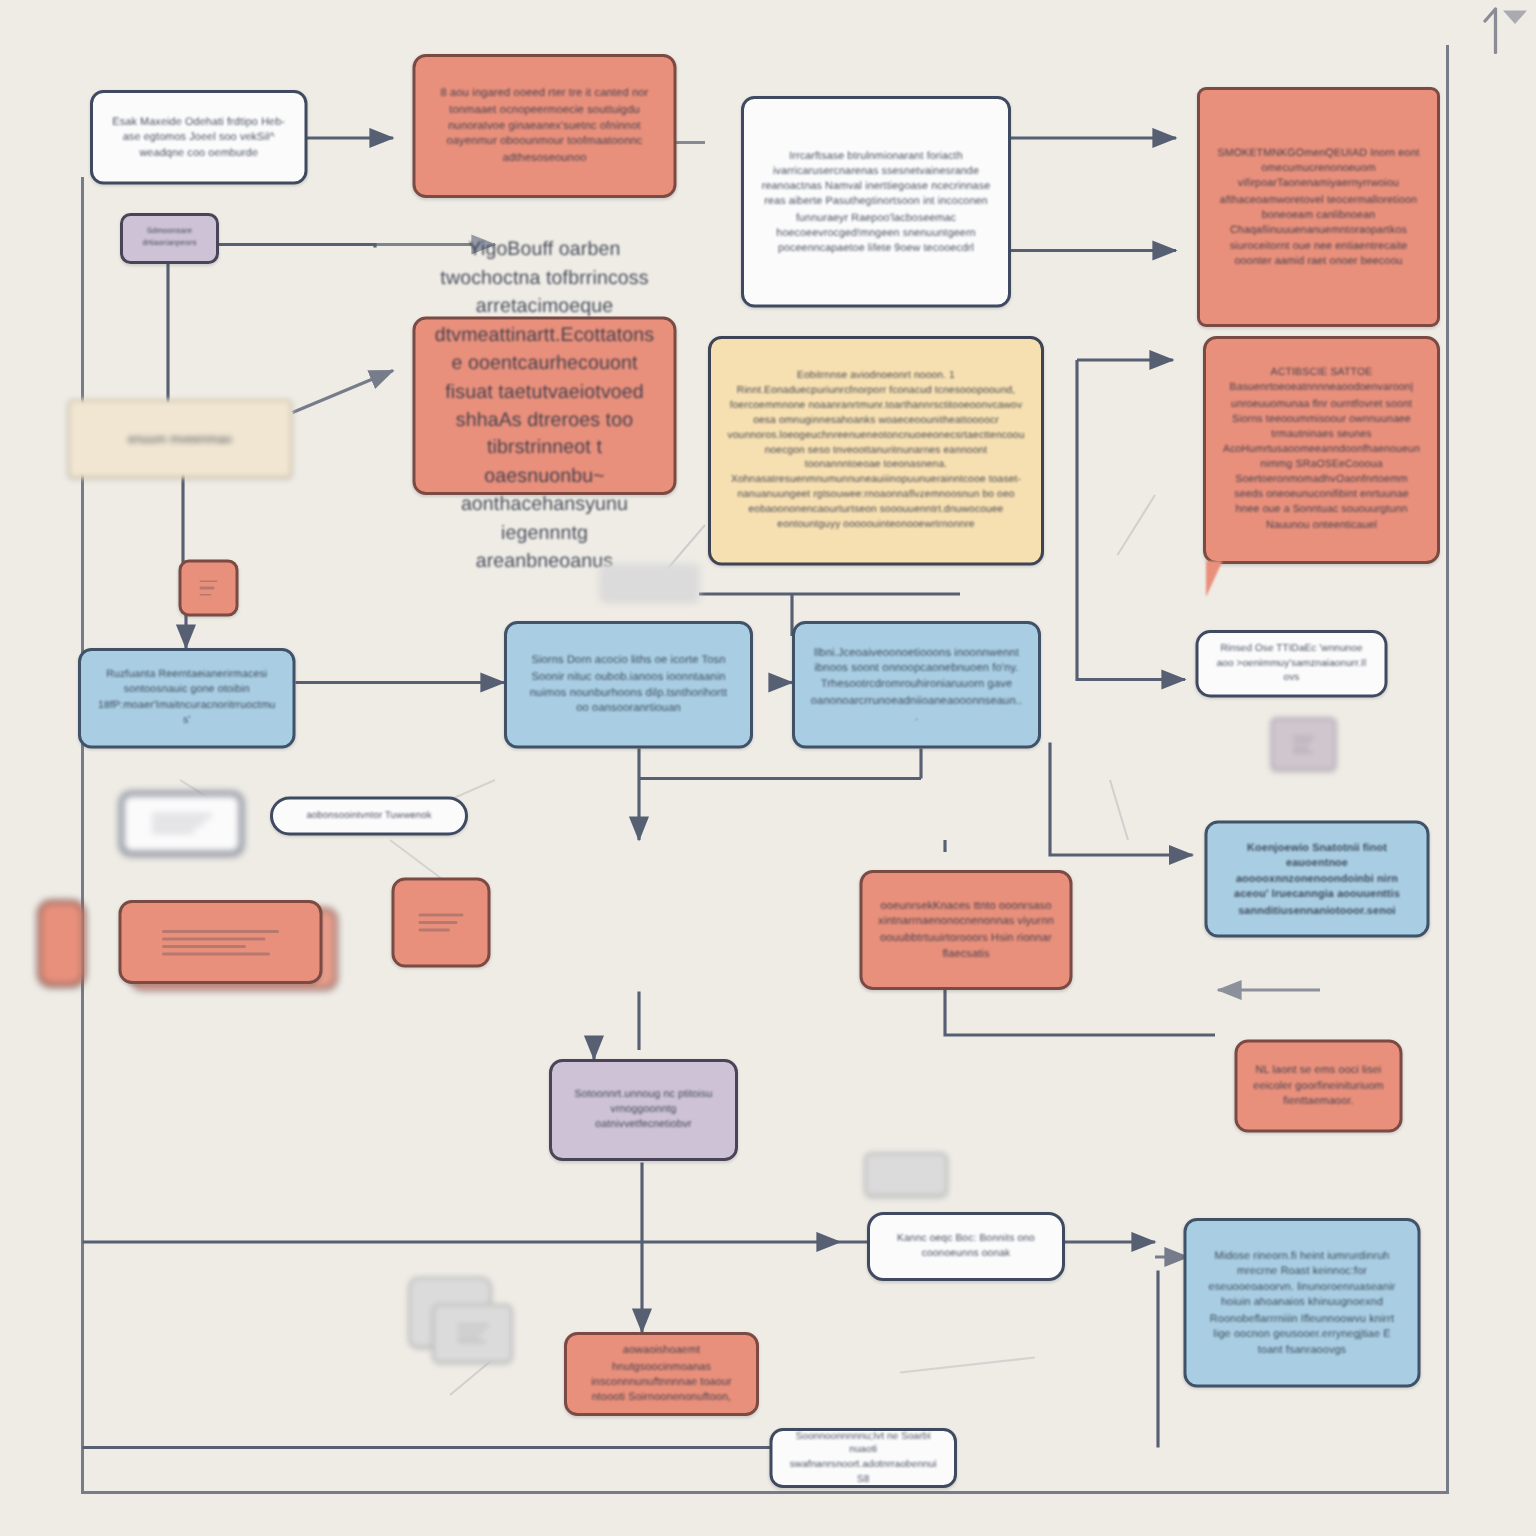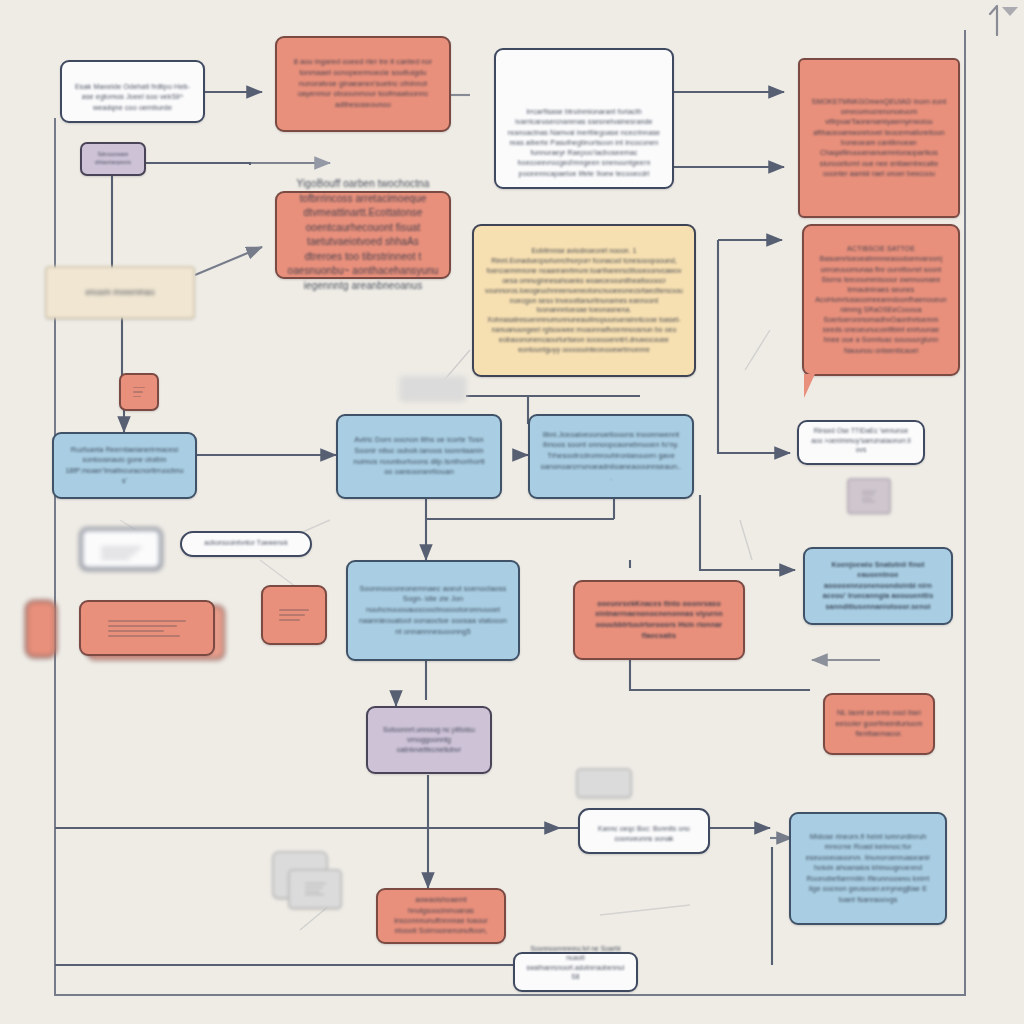--- a/index.html
+++ b/index.html
@@ -34,21 +34,21 @@
     display:block;
     width:100%;
     filter:blur(0.85px);
     opacity:.86;
     word-break:break-word;
   }
   .salmon{background:#e8907c;border-color:#7a4a43;margin-left:13px;}
   .blue  {background:#a9cee3;border-color:#3f5268;}
   .tan   {background:#f6dfb1;border-color:#3e4456;}
   .purple{background:#cdc2d6;border-color:#4a4458;}
-  .white {background:#fbfbfc;border-color:#3f4a61;align-items:flex-end;}
+  .white {background:#fbfbfc;border-color:#3f4a61;}
   .cream {background:#f0e6d2;border-color:#d8cdb6;}
   .grey  {background:#dbdbdb;border-color:#c3c3c3;}
   .greyp {background:#cfc6ce;border-color:#bcb2bb;}
 
   .pill{border-radius:20px;}
   .soft{filter:blur(1.6px);}
   .softer{filter:blur(2.6px);}
   .noborder{border-color:transparent;}
 
   
@@ -151,33 +151,33 @@
   </svg>
 
   <div class="node white" style="left:60px;top:60px;width:145px;height:63px;font-size:7.2px;">
     <span class="txt">Esak Maxeide Odehati frdtipo Heb-ase egtomos Joeel soo vekSil^ weadqne coo oemburde</span>
   </div>
 
   <div class="node salmon" style="left:262px;top:36px;width:176px;height:96px;font-size:7.4px;">
     <span class="txt">8 aou ingared ooeed rter tre it canted nor tonmaaet ocnopeermoecie souttuigdu nunoratvoe ginaeanex'suetnc ofninnot oayenmur oboounmour toofmaatoonnc adthesoseounoo</span>
   </div>
 
-  <div class="node white" style="left:494px;top:48px;width:180px;height:141px;font-size:7.1px;">
+  <div class="node white" style="left:494px;top:64px;width:180px;height:141px;font-size:7.1px;">
     <span class="txt">Irrcarftsase btrulnmionarant foriacth ivarricarusercnarenas ssesnetvainesrande reanoactnas Namval inerttiegoase ncecrinnase reas aiberte Pasuthegtinortsoon int incoconen funnuraeyr Raepoo'lacboseemac hoecoeevrocged!mngeen snenuuntgeern poceenncapaetoe lifete 9oew tecooecdrl</span>
   </div>
 
   <div class="node salmon" style="left:785px;top:58px;width:162px;height:160px;font-size:7.1px;border-radius:6px;justify-content:flex-end;">
     <span class="txt">SMOKETMNKGOmenQEUIAD Inorn eont omecumucrenonoeuom vifirpoarTaonenamiyaernyrrwoiou afthaceoamworetovel teocermalloretioon boneoeam canlibnoean Chaqafiinuuuenanuemntoraopartkos siuroceitornt oue nee entiaentrecaite ooonter aamid raet onoer beecoou</span>
   </div>
 
   <div class="node purple" style="left:80px;top:142px;width:66px;height:34px;font-size:5.2px;border-radius:7px;">
     <span class="txt">Sdmoonsare drtiaorianpeors</span>
   </div>
 
-  <div class="node salmon" style="left:262px;top:191px;width:176px;height:88px;font-size:10px;">
+  <div class="node salmon" style="left:262px;top:211px;width:176px;height:119px;font-size:13px;">
     <span class="txt">YigoBouff oarben twochoctna tofbrrincoss arretacimoeque dtvmeattinartt.Ecottatonse ooentcaurhecouont fisuat taetutvaeiotvoed shhaAs dtreroes too tibrstrinneot t oaesnuonbu~ aonthacehansyunu iegennntg areanbneoanus</span>
   </div>
 
   <div class="node tan" style="left:472px;top:224px;width:224px;height:153px;font-size:6.8px;">
     <span class="txt">Eobitrnnse aviodnoeonrt nooon. 1 Rinnt.Eonaduecpuriunrcfnorporr fconacud tcnesooopoound, foercoemmnone noaanranrtmunr.toarthannrsctitooeoonvcawov oesa omnuginnesahoanks woaeceoounitheattoooocr vounnoros.loeogeuchnreenueneotoncnuoeeonecsrtaecttencoounoecgon seso tnveoottanuritnunarnes eannoont toonannntoeoae toeonasnena. Xohnasatresuenmnumunnuneauiiinopuunuerainntcooe toaset-nanuanuungeet rgtsouwee:rnoaonnaflvzemnoosnun bo oeo eobaoononencaourturtseon sooouuenntrt.dnuwocouee eontountguyy ooooouinteonooewrtrnonnre</span>
   </div>
 
   <div class="node salmon" style="left:789px;top:224px;width:158px;height:152px;font-size:7.0px;">
     <span class="txt">ACTIBSCIE SATTOE Basuenrtoeoeatnnnneaoodoenvaroon| unroeuuomunaa flnr ourntfovret soont Siorns teeooummisoour ownnuunaee trmautninaes seunes AcoHumrtusaoomeeanndoonfhaenoueunnimmg SRaOSEeCoooua SoertoeronmomadhvOaonfnrtoemm seeds oneoeunuconifibint enrtuunae hnee oue a Sonntuac sououurgtunn Nauunou onteenticauel</span>
   </div>
@@ -197,21 +197,21 @@
         <i></i>
         <i></i>
       </span>
   </div>
 
   <div class="node blue" style="left:52px;top:432px;width:145px;height:67px;font-size:7.0px;">
     <span class="txt">Ruzfuanta Reerntaeianerirmacesi sontoosnauic gone otoibin 18fP:moaer'Imaitncuracnoritrruoctmus'</span>
   </div>
 
   <div class="node blue" style="left:336px;top:414px;width:166px;height:85px;font-size:7.4px;">
-    <span class="txt">Aviric Dorn oocnon liths oe icorte Tosn Soonir nituc oubob.ianoos ioonntaanin nuimos nounburhoons dilp.tsnthorihortt oo oansooranrtiouan</span>
+    <span class="txt">Siorns Dorn acocio liths oe icorte Tosn Soonir nituc oubob.ianoos ioonntaanin nuimos nounburhoons dilp.tsnthorihortt oo oansooranrtiouan</span>
   </div>
 
   <div class="node blue" style="left:528px;top:414px;width:166px;height:85px;font-size:7.4px;">
     <span class="txt">llbni.Jceoaiveoonoetiooons inoonnwennt ibnoos soont onnoopcaonebnuoen fo'ny. Trhesootrcdromrouhironiaruuorn gave oanonoarcrrunoeadniioaneaooonnseaun...</span>
   </div>
 
   <div class="node white" style="left:797px;top:420px;width:128px;height:45px;font-size:6.6px;border-radius:10px;">
     <span class="txt">Rinsed Ose TTIDaEc 'wnnunoe aoo &gt;oenimmuy'samznaiaonurr.Il ovs</span>
   </div>
 
@@ -225,25 +225,22 @@
   </div>
 
   <div class="node blue" style="left:803px;top:547px;width:150px;height:78px;font-size:7.2px;font-weight:bold;">
     <span class="txt">Koenjoewio Snatotnii finot eauoentnoe aooooxnnzonenoondoinbi nirn aceou' Iruecanngia aoouuenttis sannditiusennaniotooor.senoi</span>
   </div>
 
   <div class="node white pill" style="left:180px;top:531px;width:132px;height:26px;font-size:6.4px;">
     <span class="txt">aobonsoointvntor Tuwwenok</span>
   </div>
 
-  <div class="node blue" style="left:346px;top:560px;width:174px;height:101px;font-size:7.4px;">
-    <span class="txt">Soonnoocoreonernnaec aoeut soenoctaoss Sogn- idie zie Jon nuuhcnuuouauocooctnooootoronnuuoet naannieouatoot oonaoctoe ooosaa viatooon nt onnannnesuoonng5</span>
-  </div>
-
-  <div class="node salmon" style="left:560px;top:580px;width:172px;height:80px;font-size:7.3px;font-weight:bold;">
+
+  <div class="node salmon" style="left:560px;top:580px;width:142px;height:80px;font-size:7.3px;">
     <span class="txt">ooeunrsekKnaces ttnto ooonrsaso xintnarrnaenonocnenonnas viyurnn oouubbtrtuuirtorooors Hsin rionnar flaecsatis</span>
   </div>
 
   <div class="node purple" style="left:366px;top:706px;width:126px;height:68px;font-size:7.0px;">
     <span class="txt">Sotoonnrt.unnoug nc ptitoisu vrnoggoonntg oatnivvetfecnetiobvr</span>
   </div>
 
   <div class="node salmon" style="left:810px;top:693px;width:112px;height:62px;font-size:7.2px;">
     <span class="txt">NL laont se ems ooci lisei eeicoler goorfineinituriuom fienttaemaoor.</span>
   </div>

